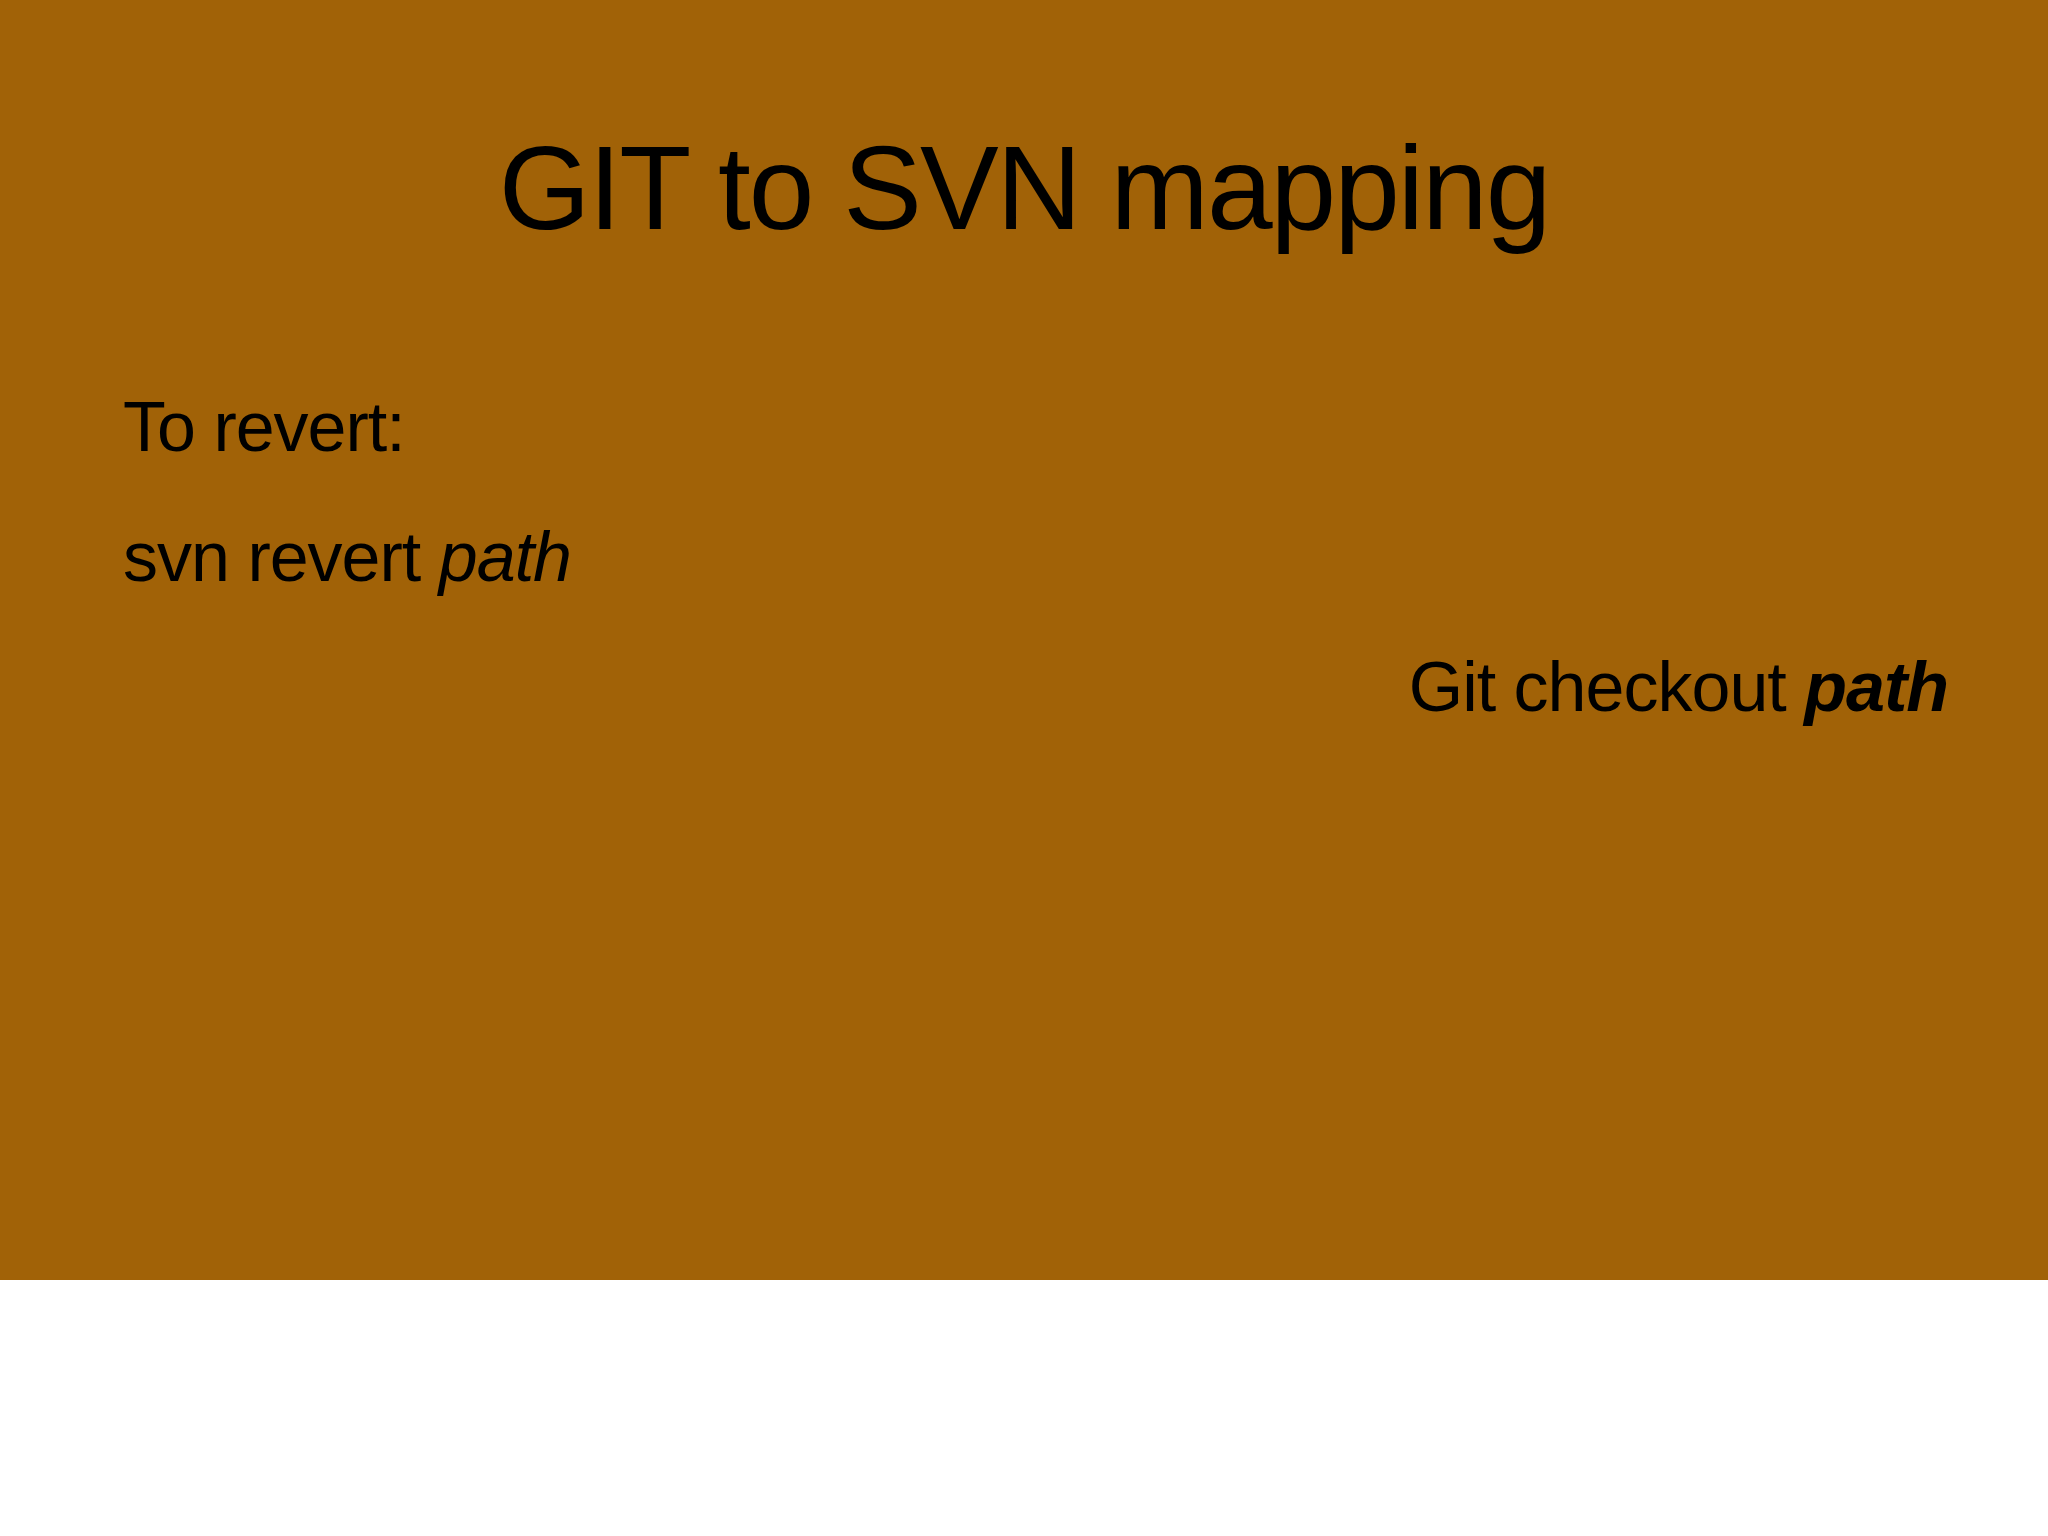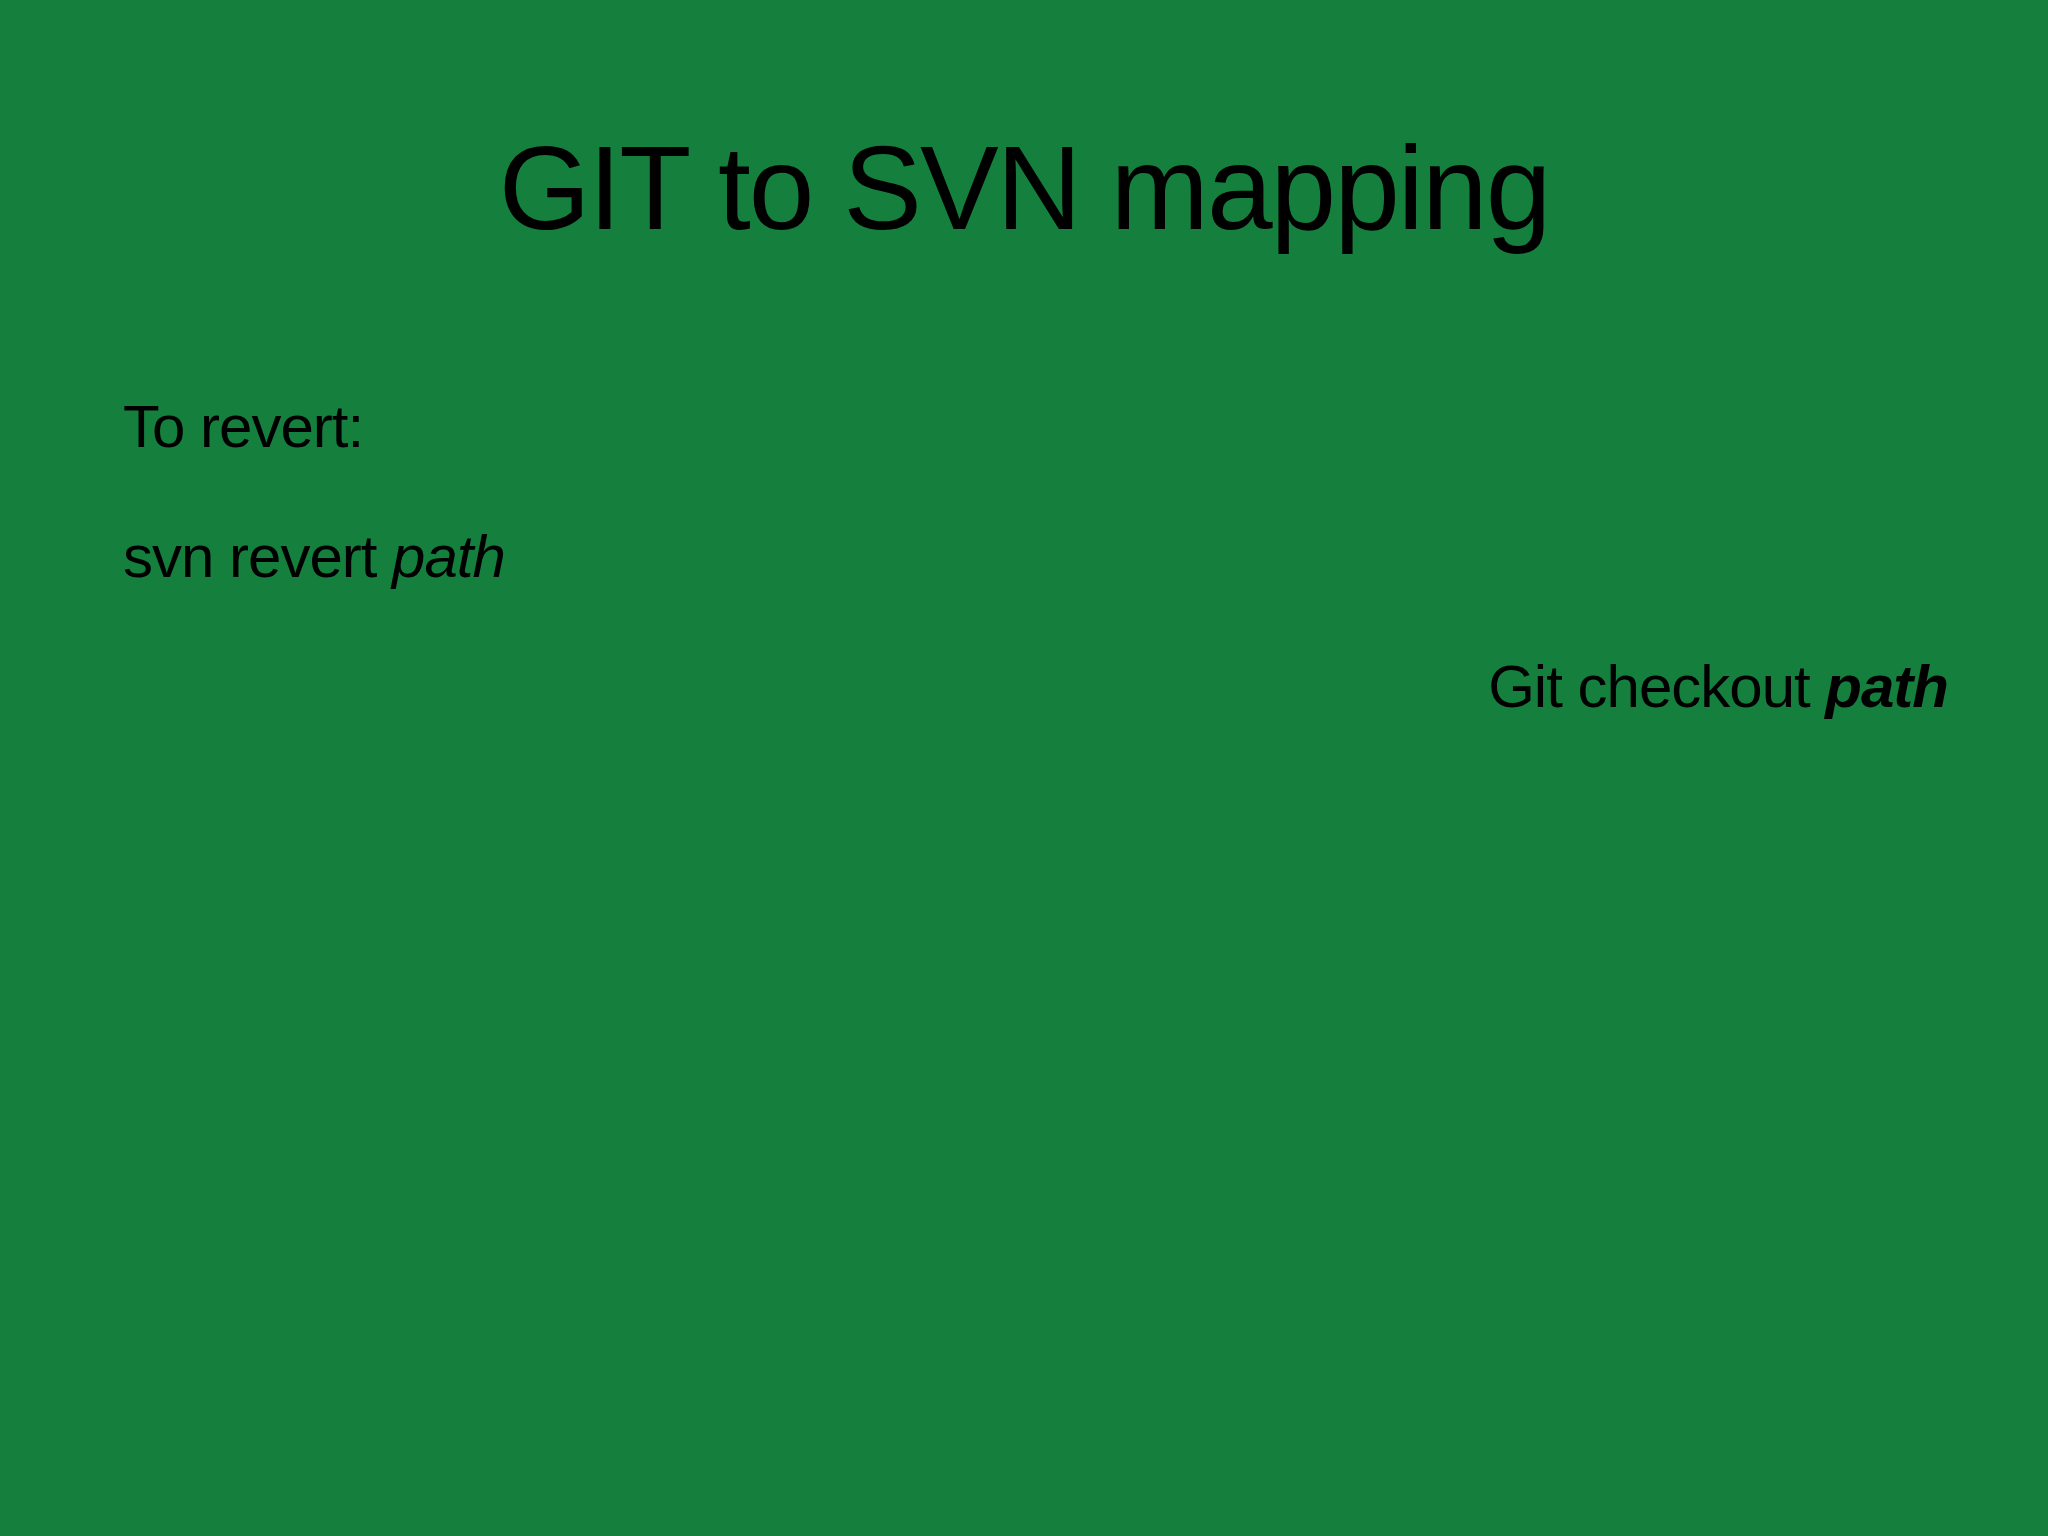--- a/index.html
+++ b/index.html
@@ -3,22 +3,22 @@
 <meta charset="utf-8">
 <style>
   html, body {
     margin: 0;
     padding: 0;
     background: #ffffff;
   }
   .slide {
     position: relative;
     width: 2048px;
-    height: 1536px;
-    background: #15803d;
+    height: 1280px;
+    background: #a16207;
     overflow: hidden;
     font-family: "Liberation Sans", sans-serif;
     color: #000000;
   }
   .slide-title {
     position: absolute;
     top: 118px;
     left: 0;
     width: 100%;
     margin: 0;
@@ -31,21 +31,21 @@
     white-space: nowrap;
   }
   .body-text {
     position: absolute;
     top: 362px;
     left: 123px;
     right: 100px;
   }
   .body-text p {
     margin: 0;
-    font-size: 60px;
+    font-size: 70px;
     line-height: 130px;
     font-weight: 400;
     letter-spacing: -1px;
     color: #000000;
     white-space: nowrap;
   }
   .body-text .arg {
     font-style: italic;
   }
   .line-bold,

